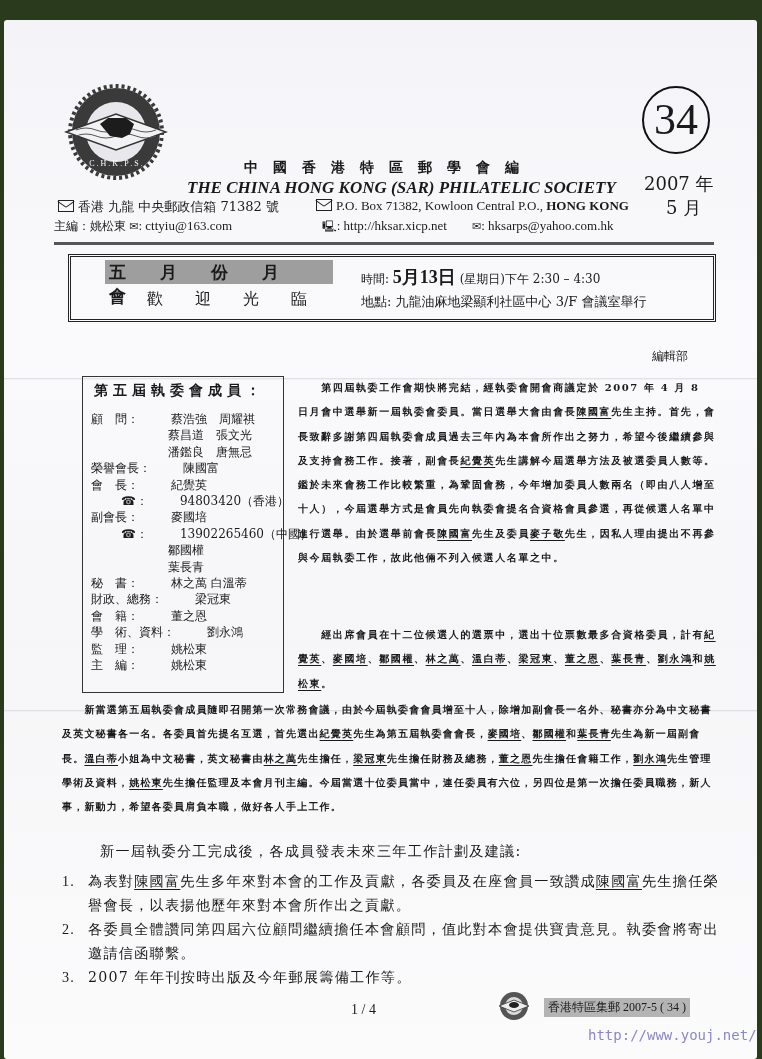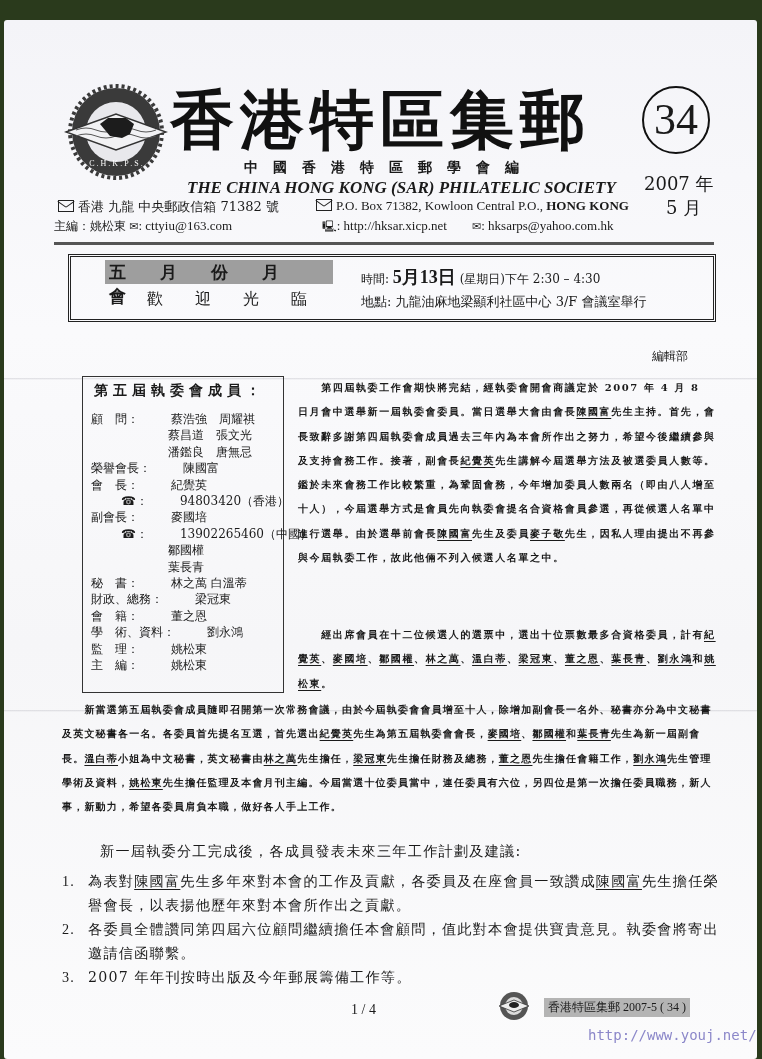--- a/index.html
+++ b/index.html
@@ -86,21 +86,20 @@
   <svg class="abs logo" viewBox="0 0 104 104">
     <circle cx="52" cy="52" r="44" fill="#3a3a3a"></circle>
     <circle cx="52" cy="52" r="46" fill="none" stroke="#3a3a3a" stroke-width="4" stroke-dasharray="3 3"></circle>
     <circle cx="52" cy="52" r="30" fill="#e8e8ec"></circle>
     <polygon points="2,52 52,34 102,52 52,70" fill="#f2f2f4" stroke="#333" stroke-width="1.5"></polygon>
     <path d="M12 50 Q22 46 32 50 T52 50 T72 50 T92 50" stroke="#555" fill="none"></path>
     <path d="M12 56 Q22 52 32 56 T52 56 T72 56 T92 56" stroke="#555" fill="none"></path>
     <path d="M36 44 L44 38 L62 38 L70 44 L66 54 L58 58 L46 56 Z" fill="#1c1c1c"></path>
     <text x="52" y="86" font-size="8" fill="#fff" text-anchor="middle" font-family="Liberation Serif, serif">C . H . K . P . S .</text>
   </svg>
-  <div class="abs masthead-title">香港特區集郵</div>
   <div class="abs issue-badge">34</div>
   <div class="abs subtitle-en">THE CHINA HONG KONG (SAR) PHILATELIC SOCIETY</div>
   <div class="abs subtitle-cn">中國香港特區郵學會編</div>
   <div class="abs year">2007 年</div>
   <div class="abs month">5 月</div>
 
   <div class="abs addr" style="left:54px">
     <span class="env-icon"></span><span>香港 九龍 中央郵政信箱 71382 號</span>
   </div>
   <div class="abs addr-en" style="left:312px">

